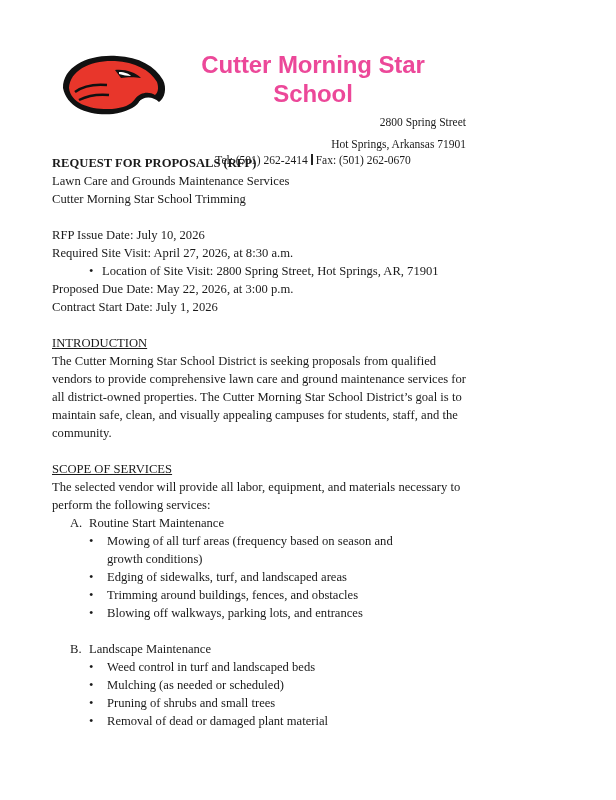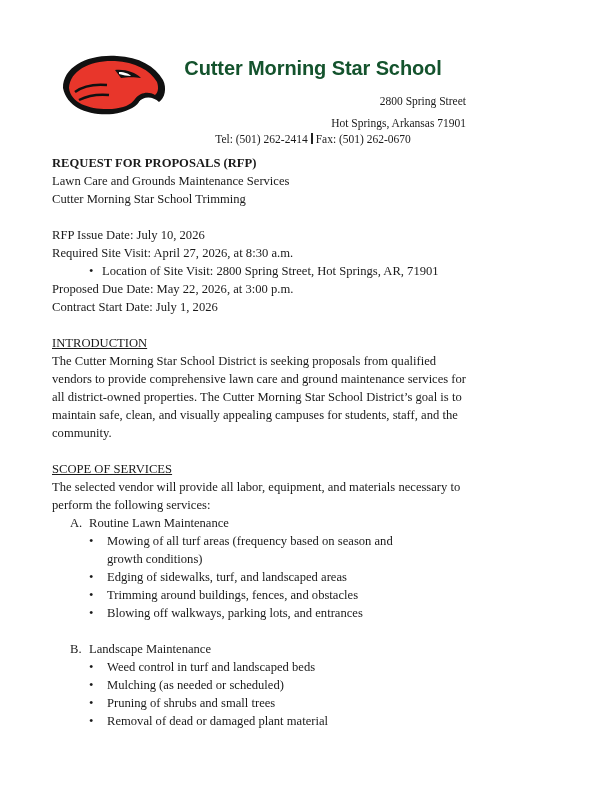--- a/index.html
+++ b/index.html
@@ -1,21 +1,21 @@
 <!DOCTYPE html>
 <html><head>
 <meta charset="utf-8">
 <style>
   html, body { margin:0; padding:0; background:#ffffff; }
   body { width:616px; height:800px; position:relative; overflow:hidden;
          font-family:"Liberation Serif", serif; color:#1a1a1a; }
   .logo { position:absolute; left:55px; top:52px; width:116px; height:66px; }
   .header { position:absolute; left:160px; top:50px; width:306px; text-align:center; }
-  .school-name { font-family:"Liberation Sans", sans-serif; font-weight:bold; font-size:20px;
-                 line-height:37px; color:#14532d; letter-spacing:-0.1px; }
+  .school-name { font-family:"Liberation Sans", sans-serif; font-weight:bold; font-size:24px;
+                 line-height:29px; color:#ec4899; letter-spacing:-0.1px; }
   .addr { font-size:11.5px; line-height:15px; margin-top:7px;text-align:right; }
   .contact { font-size:11.5px; line-height:16px; }
   .sep { display:inline-block; width:2px; height:11px; background:#222; vertical-align:-1px; margin:0 3px; }
   .body { position:absolute; left:52px; top:154px; width:520px; font-size:12.6px; line-height:18px; }
   .line { white-space:nowrap; }
   .bold { font-weight:bold; }
   .u { text-decoration:underline; }
   .gap { height:18px; }
   .bullet { position:relative; padding-left:50px; white-space:nowrap; }
   .bullet::before { content:"\2022"; position:absolute; left:37px; top:0; }
@@ -62,21 +62,21 @@
   <div class="line">vendors to provide comprehensive lawn care and ground maintenance services for</div>
   <div class="line">all district-owned properties.  The Cutter Morning Star School District’s goal is to</div>
   <div class="line">maintain safe, clean, and visually appealing campuses for students, staff, and the</div>
   <div class="line">community.</div>
   <div class="gap"></div>
   <div class="line u">SCOPE OF SERVICES</div>
   <div class="line">The selected vendor will provide all labor, equipment, and materials necessary to</div>
   <div class="line">perform the following services:</div>
 
   <div class="alpha">
-    <span class="lbl">A.</span><span>Routine Lawn Maintenance</span>
+    <span class="lbl">A.</span><span>Routine Start Maintenance</span>
   </div>
   <div class="sub" style="width:300px;">Mowing of all turf areas (frequency based on season and growth conditions)</div>
   <div class="sub line">Edging of sidewalks, turf, and landscaped areas</div>
   <div class="sub line">Trimming around buildings, fences, and obstacles</div>
   <div class="sub line">Blowing off walkways, parking lots, and entrances</div>
   <div class="gap"></div>
 
   <div class="alpha">
     <span class="lbl">B.</span><span>Landscape Maintenance</span>
   </div>

